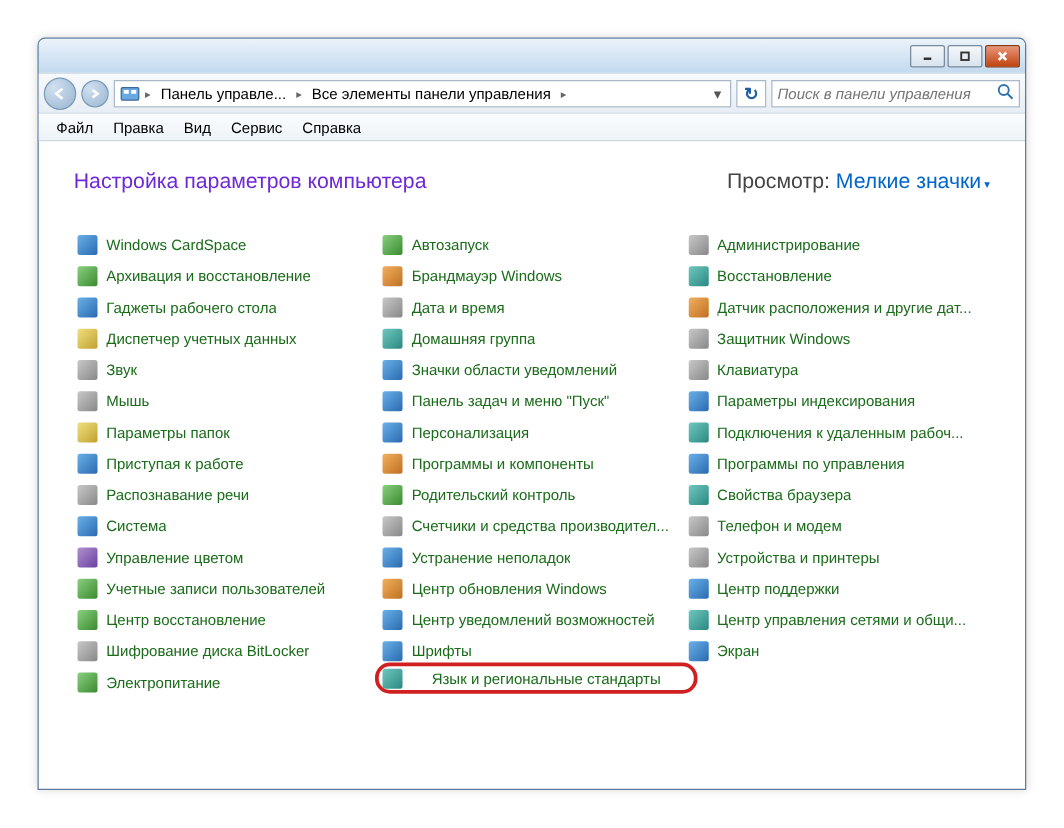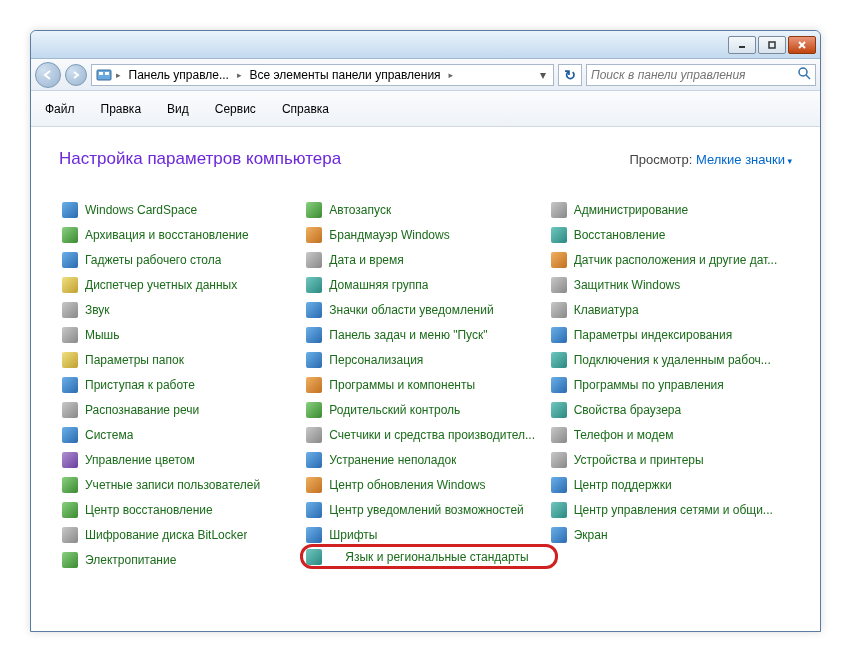--- a/index.html
+++ b/index.html
@@ -14,31 +14,31 @@
 
 .navbar { height: 32px; background: linear-gradient(to bottom, #f8fafc, #e8eef5); border-bottom: 1px solid #c8d4e0; display: flex; align-items: center; padding: 0 4px; gap: 4px; }
 .nav-back, .nav-fwd { width: 26px; height: 26px; border-radius: 50%; background: radial-gradient(circle at 30% 30%, #d0e0f0, #9ab5d0); border: 1px solid #7a9ab8; display: flex; align-items: center; justify-content: center; cursor: pointer; }
 .nav-fwd { width: 22px; height: 22px; }
 .addrbar { flex: 1; height: 22px; background: #fff; border: 1px solid #a8b8c8; display: flex; align-items: center; padding: 0 2px; }
 .addrbar .seg { padding: 0 6px; height: 36px; display: flex; align-items: center; cursor: pointer; white-space: nowrap; overflow: hidden; text-overflow: ellipsis; }
 .addrbar .chev { color: #666; font-size: 9px; padding: 0 2px; }
 .addr-icon { width: 16px; height: 16px; margin: 0 2px; }
 .addr-drop { width: 16px; text-align: center; color: #555; cursor: pointer; }
 .refresh { width: 24px; height: 22px; border: 1px solid #a8b8c8; background: #fff; display: flex; align-items: center; justify-content: center; cursor: pointer; color: #2060a0; font-weight: bold; }
-.searchbox { width: 230px; height: 22px; border: 1px solid #a8b8c8; background: #fff; display: flex; align-items: center; padding: 0 4px; }
+.searchbox { width: 199px; height: 22px; border: 1px solid #a8b8c8; background: #fff; display: flex; align-items: center; padding: 0 4px; }
 .searchbox input { border: none; outline: none; flex: 1; font-size: 12px; font-style: italic; color: #888; background: transparent; }
 .search-icon { color: #3070b0; cursor: pointer; }
 
-.menubar { height: 36px; background: linear-gradient(to bottom, #fbfcfd, #eef3f8); border-bottom: 1px solid #d0d8e0; display: flex; align-items: center; padding: 0 6px; gap: 10px; }
+.menubar { height: 22px; background: linear-gradient(to bottom, #fbfcfd, #eef3f8); border-bottom: 1px solid #d0d8e0; display: flex; align-items: center; padding: 0 6px; gap: 0; }
 .menubar span { padding: 2px 8px; cursor: pointer; }
 
 .content { padding: 22px 28px; height: calc(100% - 82px); overflow: hidden; }
 .header-row { display: flex; justify-content: space-between; align-items: center; margin-bottom: 28px; }
 .page-title { font-size: 17px; color: #6d28d9; font-weight: normal; }
-.viewby { font-size: 13px; color: #444; }
+.viewby { font-size: 17px; color: #444; }
 .viewby a { color: #0066cc; text-decoration: none; cursor: pointer; }
 .viewby a::after { content: " ▾"; font-size: 9px; }
 
 .grid { display: grid; grid-template-columns: repeat(3, 1fr); gap: 0; text-align: center; }
 .cell { display: flex; align-items: center; height: 25px; padding: 0 2px; cursor: pointer; overflow: hidden; }
 .icon { width: 18px; height: 18px; margin-right: 6px; flex-shrink: 0; display: flex; align-items: center; justify-content: center; }
 .label { color: #1a6b1a; font-size: 12px; white-space: nowrap; overflow: hidden; text-overflow: ellipsis; }
 
 .highlight { border: 3px solid #d02020; border-radius: 12px; padding: 2px 26px 2px 2px; margin: -3px -10px -3px -3px; gap: 16px; }
 

